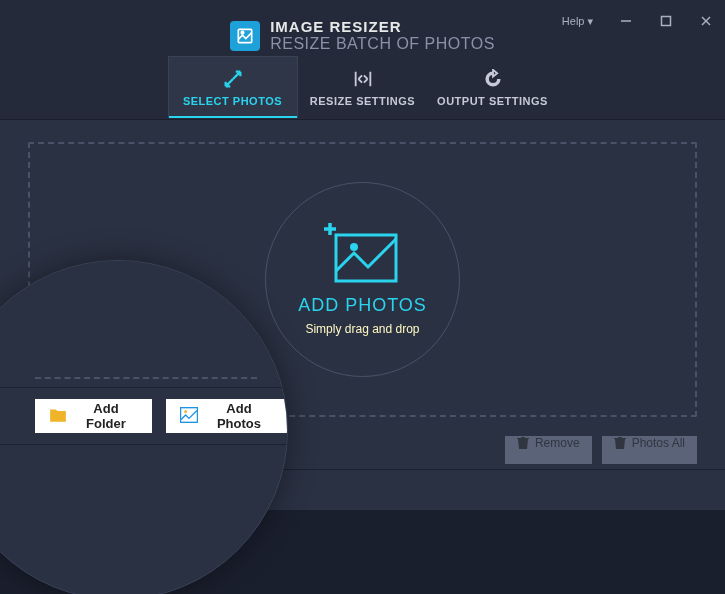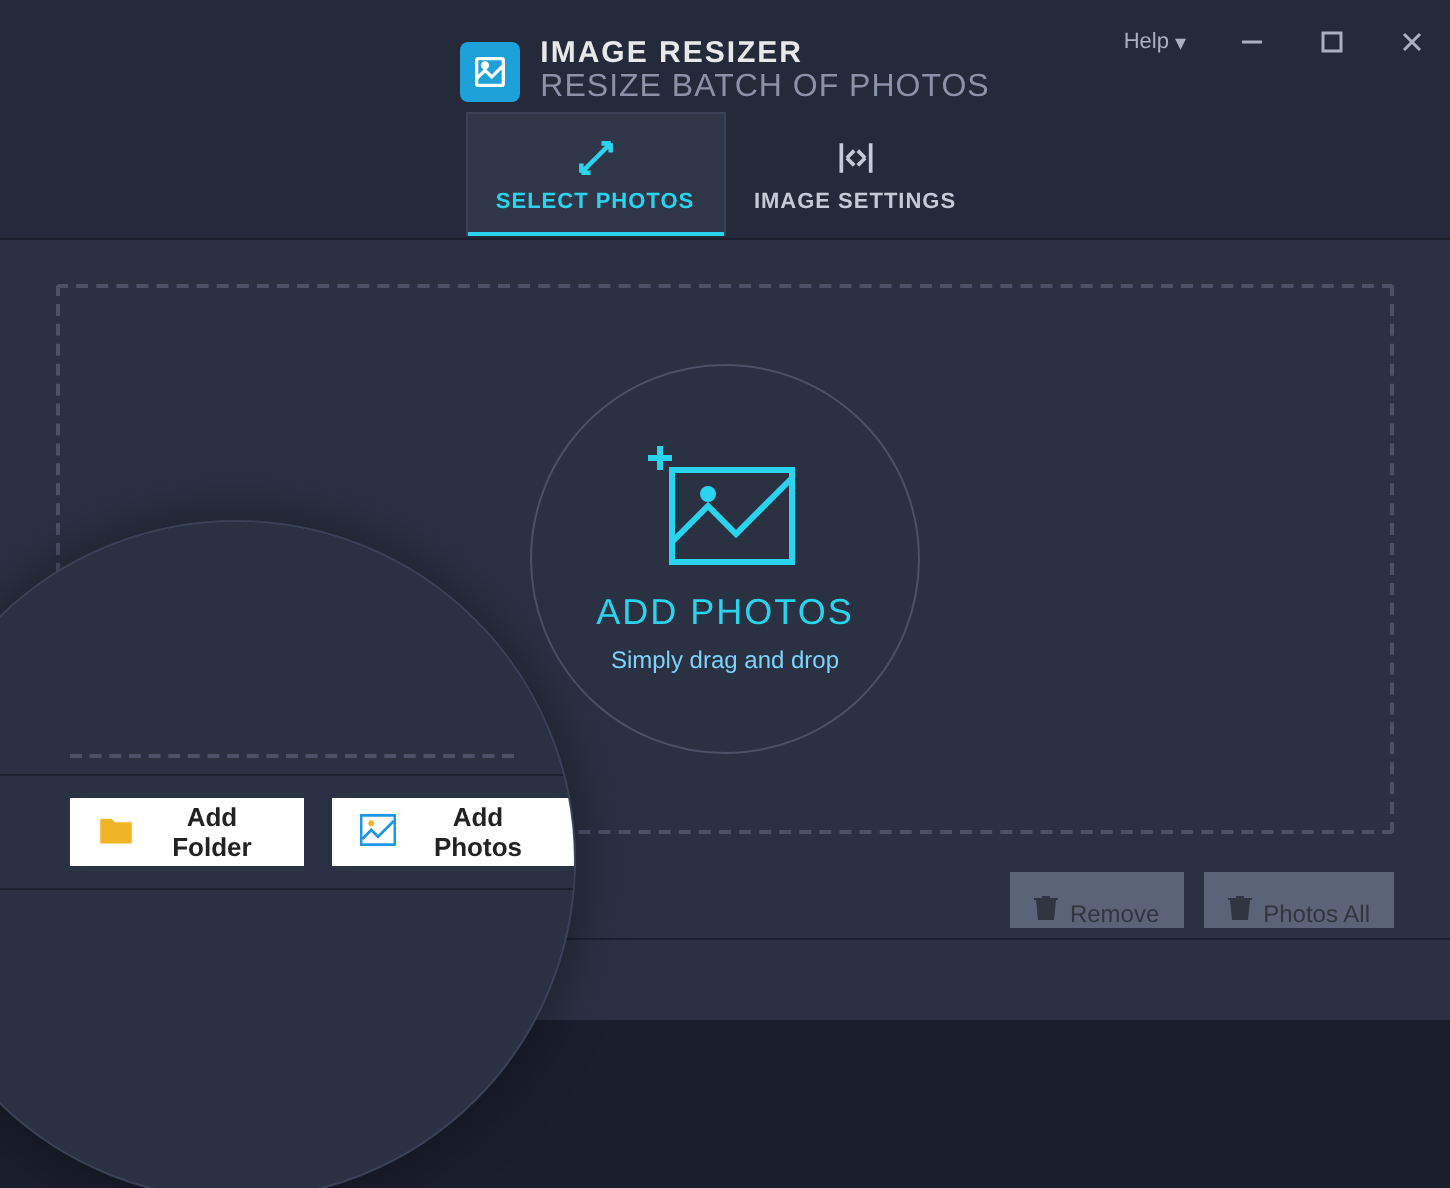--- a/index.html
+++ b/index.html
@@ -102,35 +102,35 @@
       border-radius: 50%;
       display: flex;
       flex-direction: column;
       align-items: center;
       justify-content: center;
       gap: 6px;
       background: #2a3142;
     }
     .add-icon { color: #2ad4ee; }
     .add-title { color: #2ad4ee; font-size: 18px; font-weight: 400; letter-spacing: 1px; }
-    .add-sub { color: #7dd3fc; font-size: 12px; }
+    .add-sub { color: #fef9c3; font-size: 12px; }
     .bottom-bar {
       height: 40px;
       padding: 0 28px;
       display: flex;
       align-items: center;
       justify-content: space-between;
       border-bottom: 1px solid #1c2130;
     }
     .btn-group { display: flex; gap: 10px; }
     .btn {
       height: 28px;
       padding: 0 12px;
       display: flex;
-      align-items: flex-end;
+      align-items: flex-start;
       gap: 6px;
       font-size: 12px;
       border: none;
       cursor: pointer;
     }
     .btn-white { background: #fff; color: #333; font-weight: 600; }
     .btn-grey { background: #5a6378; color: #303540; }
     .btn-grey .trash { color: #303540; }
     .footer {
       height: 40px;
@@ -257,21 +257,29 @@
       </div>
       <div class="tab-label">SELECT PHOTOS</div>
     </div>
     <div class="tab">
       <div class="tab-icon">
         <svg width="22" height="22" viewBox="0 0 24 24" fill="none" stroke="#c5cad6" stroke-width="2">
           <path d="M4 4 L4 20 M20 4 L20 20"></path>
           <path d="M7 12 L11 8 M7 12 L11 16 M17 12 L13 8 M17 12 L13 16"></path>
         </svg>
       </div>
-      <div class="tab-label">IMAGE SETTINGS</div>
+      <div class="tab-label">RESIZE SETTINGS</div>
+    </div>
+    <div class="tab">
+      <div class="tab-icon">
+        <svg width="20" height="20" viewBox="0 0 24 24" fill="none" stroke="#c5cad6" stroke-width="2.2">
+          <path d="M20 12 A8 8 0 1 1 12 4 L12 1 L17 5 L12 9 L12 6 A6 6 0 1 0 18 12"></path>
+        </svg>
+      </div>
+      <div class="tab-label">OUTPUT SETTINGS</div>
     </div>
   </div>
 
   <div class="content">
     <div class="dropzone">
       <div class="add-circle">
         <div class="add-icon">
           <svg width="78" height="62" viewBox="0 0 78 62" fill="none" stroke="#2ad4ee" stroke-width="3">
             <rect x="12" y="12" width="60" height="46"></rect>
             <path d="M12 48 L30 30 L44 44 L72 16" stroke="#2ad4ee"></path>

